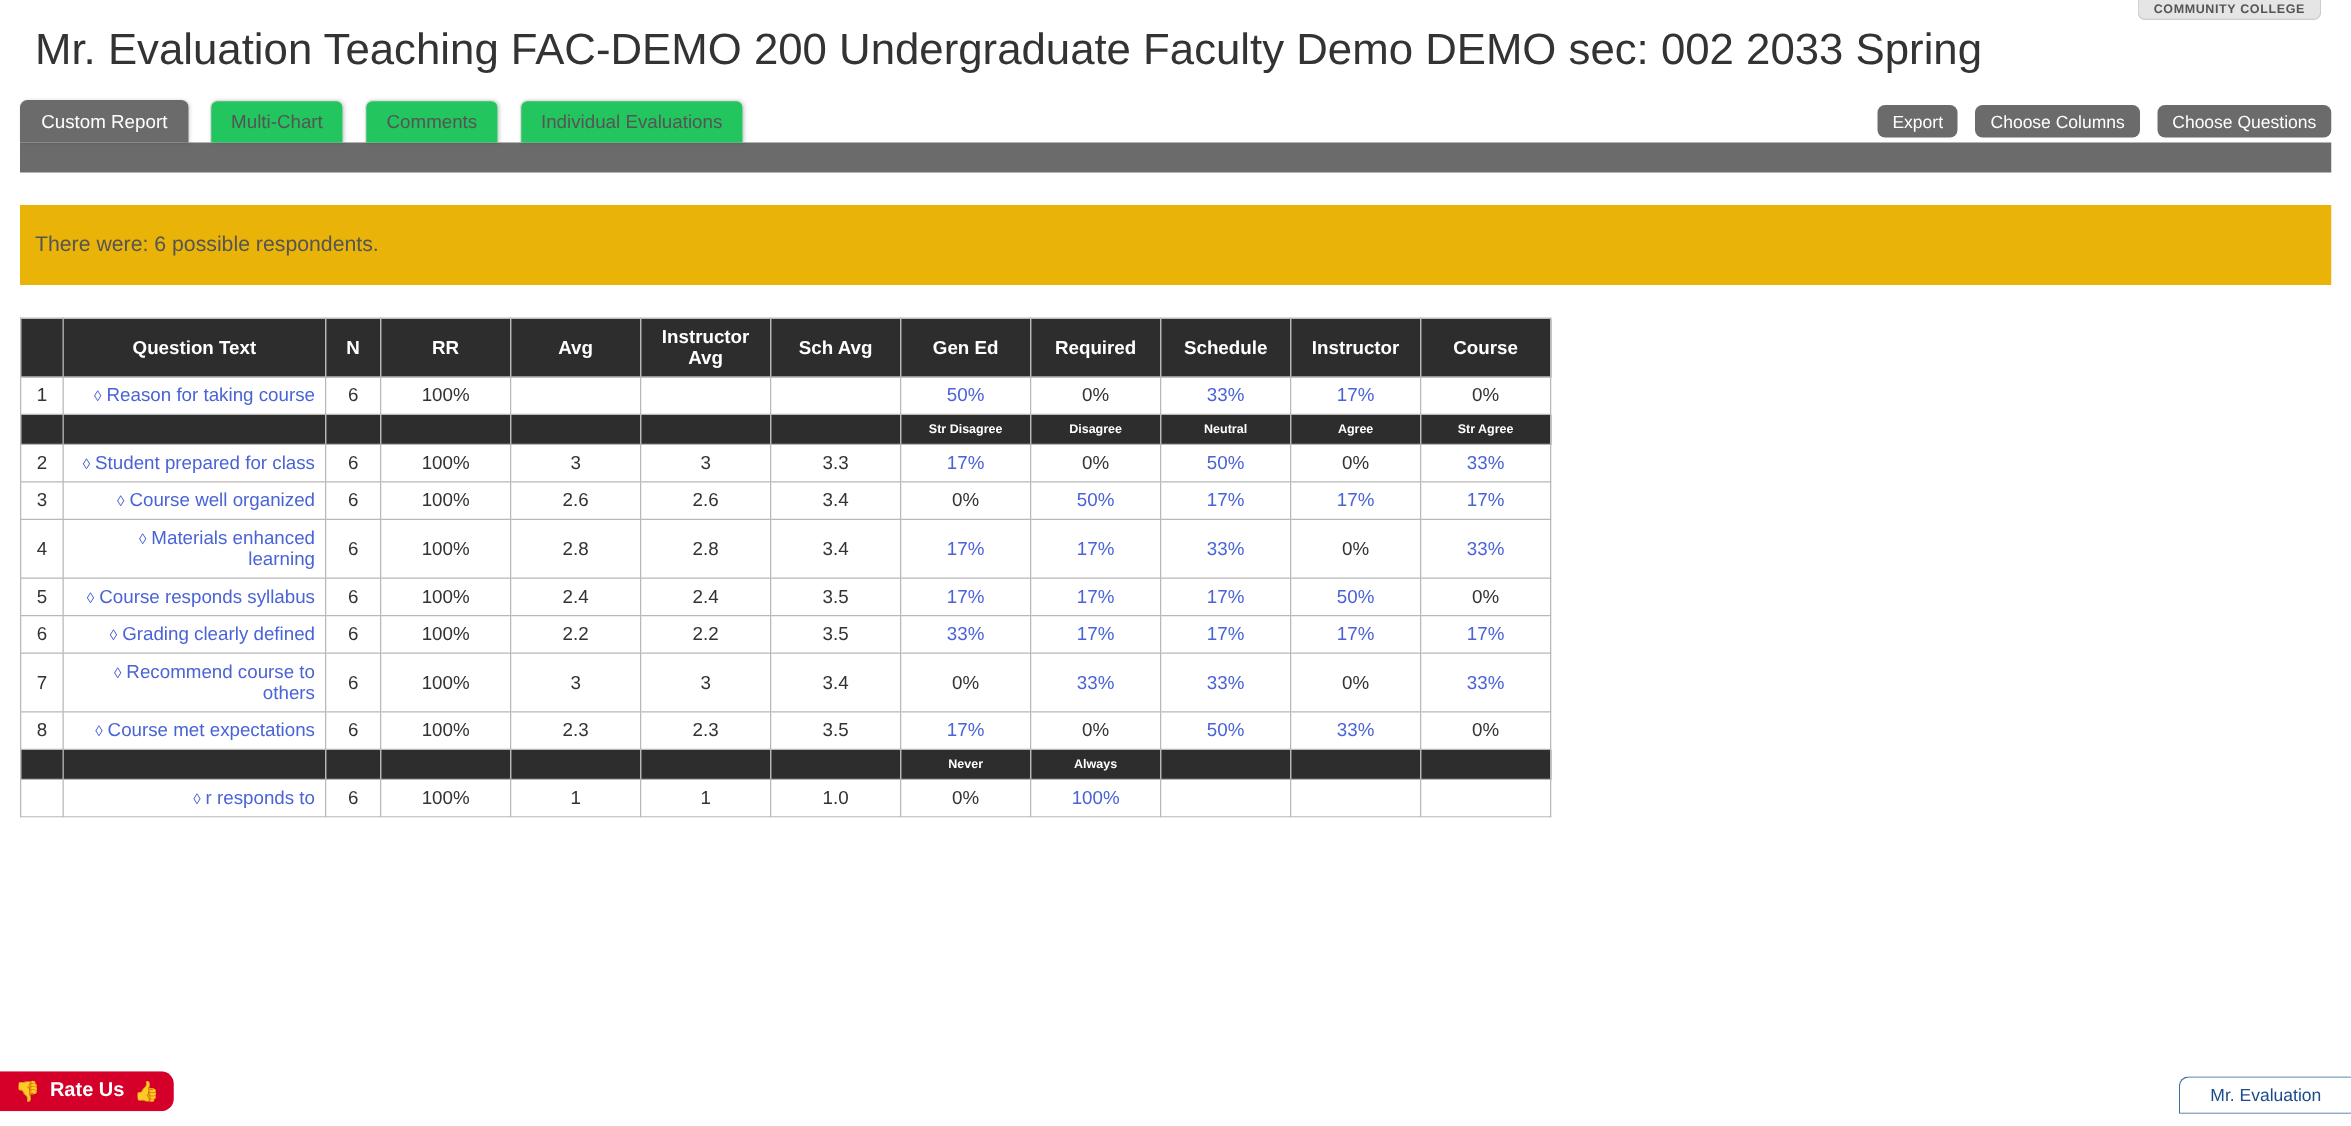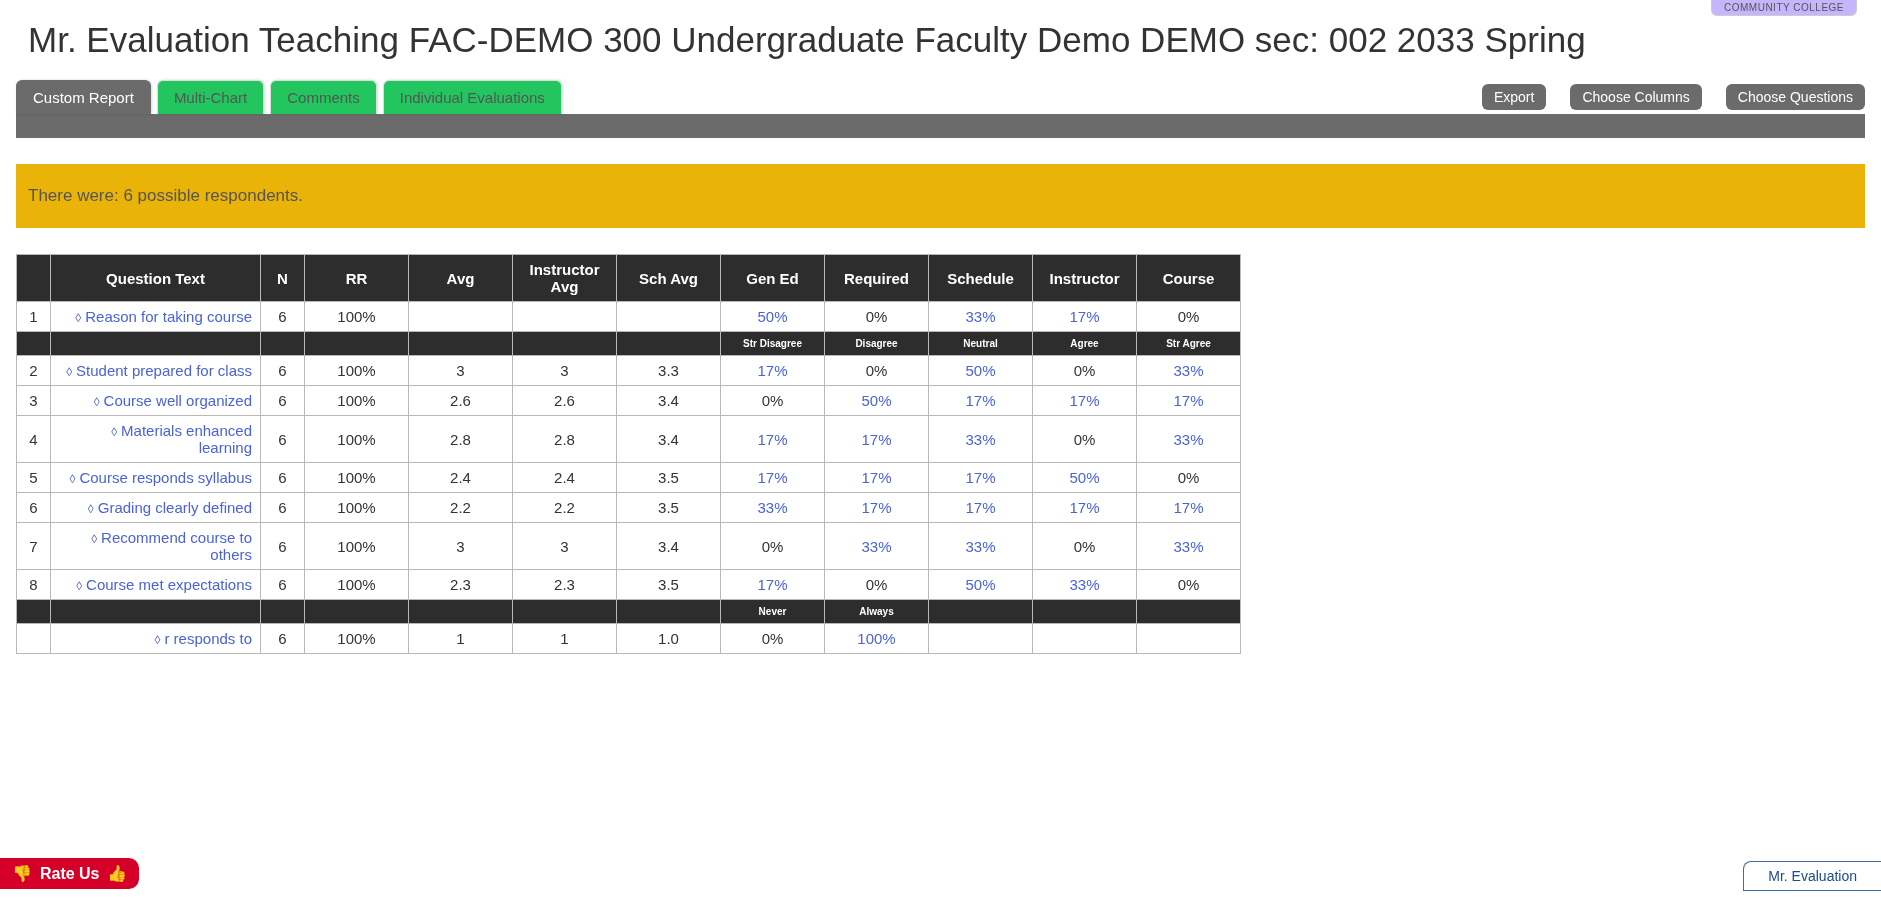--- a/index.html
+++ b/index.html
@@ -1,23 +1,23 @@
 <!DOCTYPE html>
 <html><head>
 <meta charset="utf-8">
 <style>
   * { box-sizing: border-box; margin: 0; padding: 0; }
   body { font-family: "Segoe UI", Arial, sans-serif; background: #fff; color: #333; font-size: 15px; overflow: hidden; }
-  .top-right-badge { position: absolute; top: 0; right: 24px; background: #c4b5fd; border: 1px solid #ccc; border-top: none; border-radius: 0 0 6px 6px; padding: 2px 12px; font-size: 10px; font-weight: 400; color: #555; letter-spacing: 0.5px; }
+  .top-right-badge { position: absolute; top: 0; right: 24px; background: #e5e5e5; border: 1px solid #ccc; border-top: none; border-radius: 0 0 6px 6px; padding: 2px 12px; font-size: 10px; font-weight: 700; color: #555; letter-spacing: 0.5px; }
   .page-title { font-size: 35px; font-weight: 300; color: #333; margin: 20px 28px 20px 28px; }
   .toolbar-row { display: flex; align-items: flex-end; justify-content: space-between; margin: 0 16px; }
-  .tabs { display: flex; gap: 6px; }
+  .tabs { display: flex; gap: 17px; }
   .tab { padding: 8px 16px; border-radius: 6px 6px 0 0; background: #22c55e; color: #555; font-size: 15px; cursor: pointer; border: 1px solid #ddd; border-bottom: none; box-shadow: 1px 0 3px rgba(0,0,0,0.15); }
   .tab.active { background: #6b6b6b; color: #fff; border-color: #6b6b6b; }
-  .action-buttons { display: flex; gap: 24px; align-items: flex-end; margin-bottom: 4px; }
+  .action-buttons { display: flex; gap: 14px; align-items: flex-end; margin-bottom: 4px; }
   .btn { background: #6b6b6b; color: #fff; border: none; border-radius: 6px; padding: 5px 12px; font-size: 14px; cursor: pointer; }
   .dark-bar { background: #6b6b6b; height: 24px; margin: 0 16px; }
   .info-banner { background: #eab308; margin: 26px 16px; padding: 22px 12px; color: #555; font-size: 17px; font-weight: 300; }
   .table-wrap { margin: 0 16px; }
   table { border-collapse: collapse; width: 1056px; table-layout: fixed; }
   th, td { border: 1px solid #b8b8b8; padding: 6px 8px; vertical-align: middle; }
   thead th { background: #2d2d2d; color: #fff; font-weight: 700; text-align: center; font-size: 15px; }
   .subhead td { background: #2d2d2d; color: #fff; font-weight: 700; text-align: center; font-size: 10px; }
   tbody td { background: #fff; text-align: center; color: #333; }
   tbody td.rownum { text-align: center; width: 34px; }
@@ -39,21 +39,21 @@
   col.c-d5 { width: 104px; }
   .rate-us { position: fixed; left: 0; bottom: 12px; background: #d4002a; color: #fff; padding: 6px 12px; border-radius: 0 10px 10px 0; font-weight: 700; font-size: 16px; display: flex; align-items: center; gap: 8px; cursor: pointer; }
   .rate-us .emoji { font-size: 16px; }
   .footer-chip { position: fixed; right: 0; bottom: 10px; background: #fff; border: 1px solid #3a6ea5; border-right: none; border-radius: 8px 0 0 0; padding: 6px 24px; color: #1a4b8c; font-size: 14px; cursor: pointer; }
 </style>
 </head>
 <body>
 
 <div class="top-right-badge">COMMUNITY COLLEGE</div>
 
-<h1 class="page-title">Mr. Evaluation Teaching FAC-DEMO 300 Undergraduate Faculty Demo DEMO sec: 002 2033 Spring</h1>
+<h1 class="page-title">Mr. Evaluation Teaching FAC-DEMO 200 Undergraduate Faculty Demo DEMO sec: 002 2033 Spring</h1>
 
 <div class="toolbar-row">
   <div class="tabs">
     <div class="tab active">Custom Report</div>
     <div class="tab">Multi-Chart</div>
     <div class="tab">Comments</div>
     <div class="tab">Individual Evaluations</div>
   </div>
   <div class="action-buttons">
     <button class="btn">Export</button>

